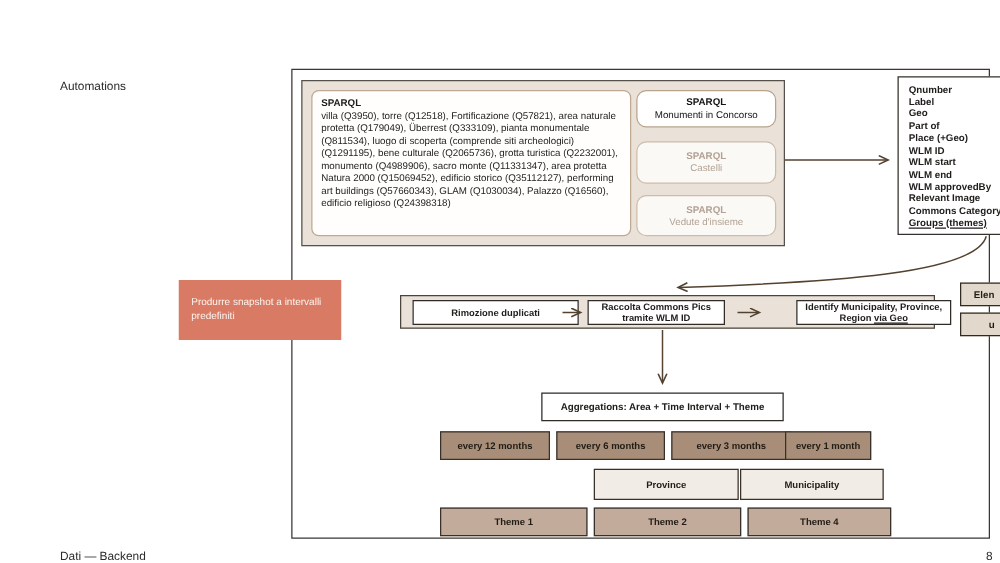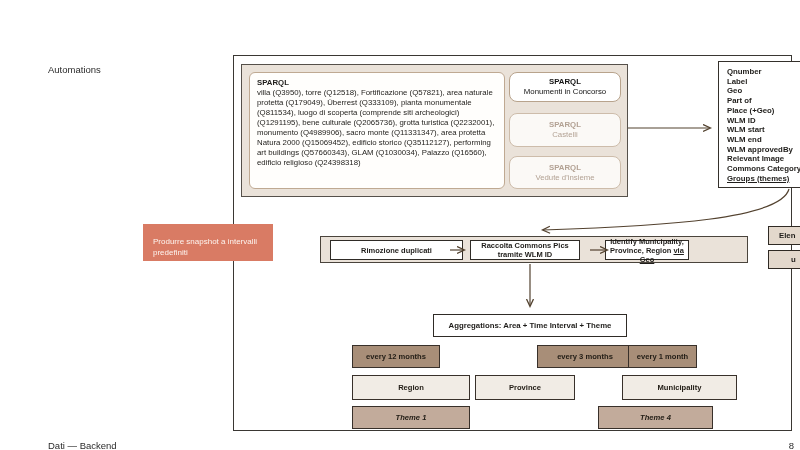--- a/index.html
+++ b/index.html
@@ -26,45 +26,45 @@
   .qs1{top:52px;height:30px;background:#ffffff;border:1px solid #b8a38c;color:#141414;}
   .qs2{top:93px;height:34px;background:#fbf9f6;border:1px solid #cdbcaa;color:#b3a294;}
   .qs3{top:136px;height:33px;background:#fbf9f6;border:1px solid #cdbcaa;color:#b3a294;}
   .qsmall .t{font-weight:bold;}
 
   .fields{position:absolute;left:718px;top:41px;width:118px;height:127px;
           background:#ffffff;border:1.5px solid #34302b;box-sizing:border-box;
           padding:5px 0 0 8px;font-size:7.8px;font-weight:bold;line-height:9.7px;}
   .fields .u{text-decoration:underline;}
 
-  .note{position:absolute;left:143px;top:204px;width:130px;height:37px;z-index:5;
+  .note{position:absolute;left:143px;top:204px;width:130px;height:48px;z-index:5;
         background:#d97b64;color:#fdf4ef;font-size:8px;line-height:11px;
         box-sizing:border-box;padding:12px 10px 0 10px;}
 
   .flowC{position:absolute;left:320px;top:216px;width:428px;height:27px;
          background:#eae2d9;border:1px solid #4a443c;box-sizing:border-box;}
   .step{position:absolute;background:#ffffff;border:1px solid #2f2b26;box-sizing:border-box;
         display:flex;align-items:center;justify-content:center;text-align:center;
         font-size:7.5px;font-weight:bold;line-height:9px;}
   .st1{left:330px;top:220px;width:133px;height:20px;}
   .st2{left:470px;top:220px;width:110px;height:20px;}
-  .st3{left:605px;top:220px;width:84px;height:20px;}
+  .st3{left:637px;top:220px;width:124px;height:20px;}
   .st3 .und{text-decoration:underline;}
 
   .agg{position:absolute;left:433px;top:294px;width:194px;height:23px;
        background:#ffffff;border:1px solid #2f2b26;box-sizing:border-box;
        display:flex;align-items:center;justify-content:center;
        font-size:7.8px;font-weight:bold;}
 
   .gbox{position:absolute;box-sizing:border-box;border:1.5px solid #38302a;
         display:flex;align-items:center;justify-content:center;
         font-size:7.6px;font-weight:bold;color:#211c15;text-align:center;}
   .rint{top:325px;height:23px;background:#a88e78;}
   .rarea{top:355px;height:25px;background:#f1ece5;}
-  .rtheme{top:386px;height:23px;background:#c2ab9b;font-style:italic;}
+  .rtheme{top:386px;height:23px;background:#c2ab9b;}
 
   .partial{position:absolute;left:768px;width:85px;height:19px;background:#e3d8cc;
            border:1.5px solid #2f2a24;box-sizing:border-box;font-size:7.8px;font-weight:bold;
            display:flex;align-items:center;}
   .p1{top:206px;padding-left:10px;}
   .p2{top:230px;padding-left:22px;}
 
   svg.conn{position:absolute;left:0;top:0;pointer-events:none;}
   .c{fill:none;stroke:#53422f;stroke-width:1.2px;}
 </style>
@@ -117,28 +117,29 @@
   <div class="flowC"></div>
   <div class="step st1">Rimozione duplicati</div>
   <div class="step st2">Raccolta Commons Pics tramite WLM ID</div>
   <div class="step st3">
     <span><span>Identify Municipality, Province, Region </span><span class="und">via Geo</span></span>
   </div>
 
   <div class="agg">Aggregations: Area + Time Interval + Theme</div>
 
   <div class="gbox rint" style="left:352px;width:88px;">every 12 months</div>
+  <div class="gbox rint" style="left:445px;width:87px;">every 6 months</div>
   <div class="gbox rint" style="left:537px;width:96px;">every 3 months</div>
   <div class="gbox rint" style="left:628px;width:69px;">every 1 month</div>
 
-  <div class="gbox rarea" style="left:352px;width:118px;">Region</div>
-  <div class="gbox rarea" style="left:475px;width:100px;">Province</div>
-  <div class="gbox rarea" style="left:622px;width:115px;">Municipality</div>
+  <div class="gbox rarea" style="left:475px;width:116px;">Province</div>
+  <div class="gbox rarea" style="left:592px;width:115px;">Municipality</div>
 
   <div class="gbox rtheme" style="left:352px;width:118px;">Theme 1</div>
+  <div class="gbox rtheme" style="left:475px;width:118px;">Theme 2</div>
   <div class="gbox rtheme" style="left:598px;width:115px;">Theme 4</div>
 
   <div class="partial p1">Elen</div>
   <div class="partial p2">u</div>
 
   <svg class="conn" width="800" height="450" viewBox="0 0 800 450">
     <defs>
       <marker id="ah" markerWidth="10" markerHeight="10" refX="7.5" refY="4" orient="auto" markerUnits="userSpaceOnUse">
         <path d="M0.5,0.5 L8,4 L0.5,7.5" fill="none" stroke="#53422f" stroke-width="1.3"></path>
       </marker>

